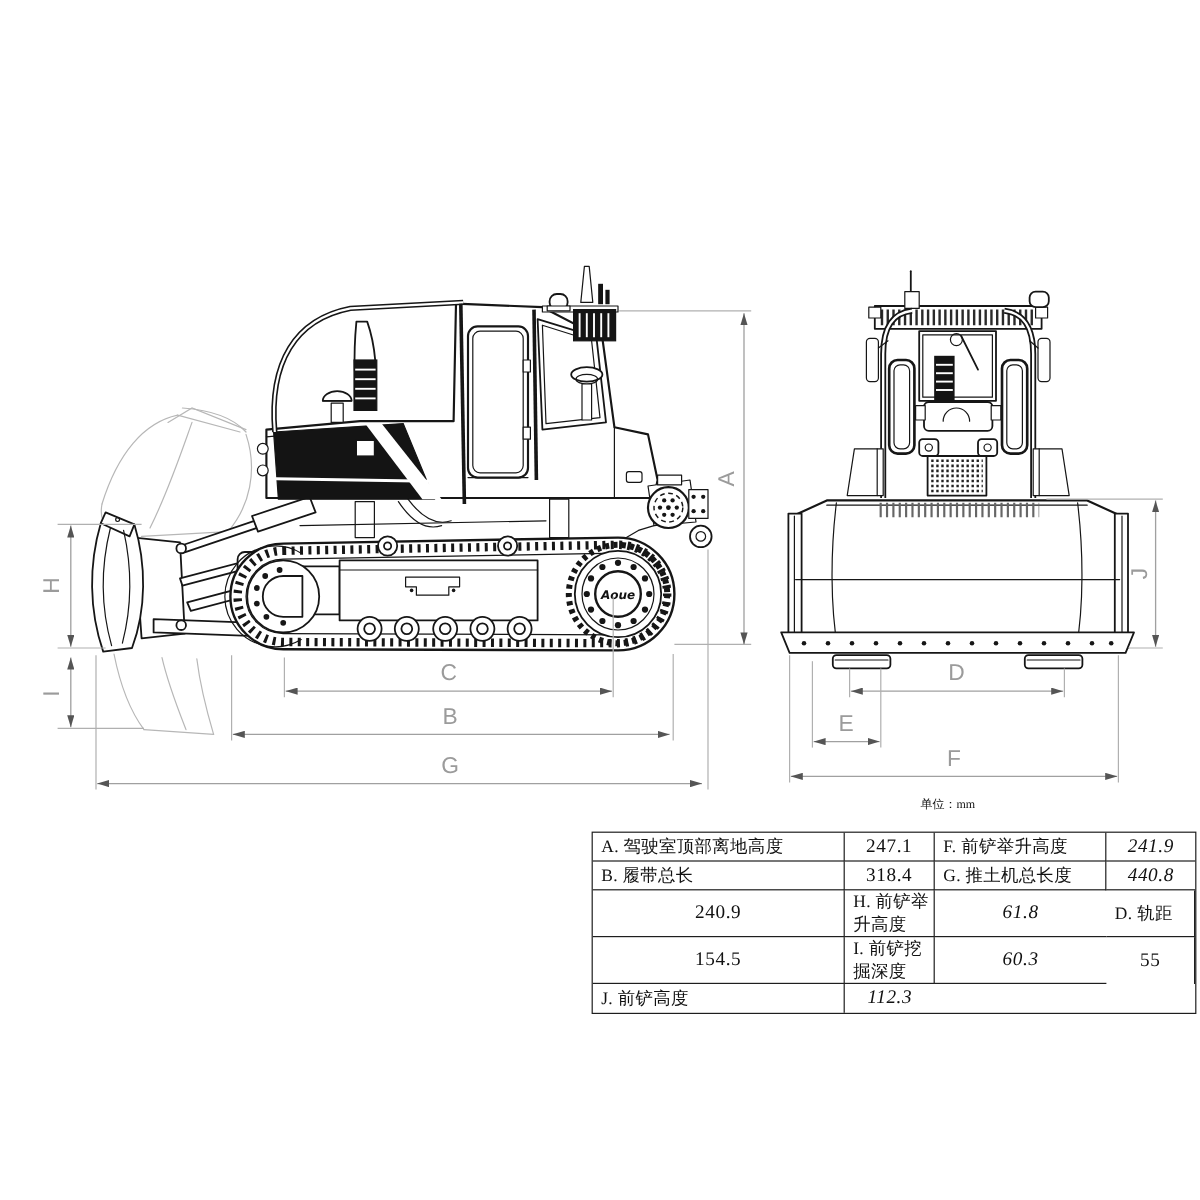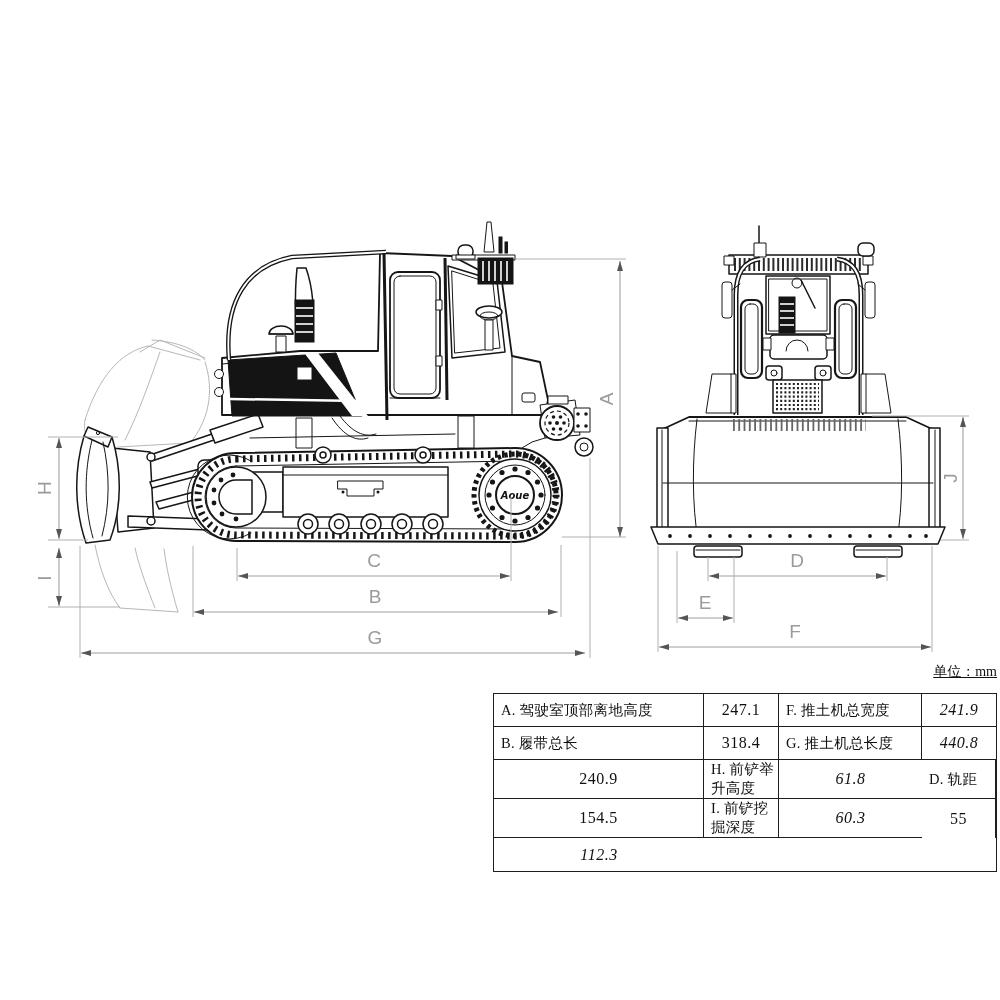--- a/index.html
+++ b/index.html
@@ -10,23 +10,23 @@
   .ext-line{stroke:#b0b0b0;stroke-width:1;fill:none;}
   .dim-label{font-family:"Liberation Sans",sans-serif;font-size:19px;fill:#9b9b9b;
              text-anchor:middle;}
   .ink{stroke:#161616;fill:none;stroke-width:1.5;stroke-linejoin:round;stroke-linecap:round;}
   .ink-f{stroke:#161616;fill:#fff;stroke-width:1.5;stroke-linejoin:round;}
   .thin{stroke-width:1;}
   .ghost{stroke:#b7b7b7;stroke-width:1;fill:none;stroke-linecap:round;}
   .dark{fill:#141414;stroke:#141414;}
   .hub-text{font-family:"DejaVu Sans",sans-serif;font-size:10px;font-weight:bold;
             fill:#111;text-anchor:middle;font-style:italic;}
-  .unit{position:absolute;right:3px;top:663px;width:230px;text-align:right;
-        font-family:"Liberation Serif","DejaVu Serif",serif;font-size:14px;color:#111;text-decoration:underline;}
-  .spec{position:absolute;left:493px;top:693px;width:504px;height:179px;
+  .unit{position:absolute;right:3px;top:663px;width:230px;
+        font-family:"Liberation Serif","DejaVu Serif",serif;font-size:10px;color:#111;}
+  .spec{position:absolute;left:493px;top:693px;width:504px;height:152px;
         border:1.8px solid #1e1e1e;box-sizing:border-box;display:grid;
         grid-template-columns:210px 75px 143px 1fr;grid-template-rows:repeat(5,1fr);
         background:#fff;font-family:"Liberation Serif","DejaVu Serif",serif;color:#111;}
   .spec .c{border-right:1.4px solid #1e1e1e;border-bottom:1.4px solid #1e1e1e;
         display:flex;align-items:center;box-sizing:border-box;}
   .spec .lab{font-size:14.5px;padding-left:7px;letter-spacing:.3px;}
   .spec .val{font-size:16px;justify-content:center;letter-spacing:.5px;}
   .spec .last-col{border-right:none;font-style:italic;}
   .spec .last-row{border-bottom:none;}
   .logo{position:absolute;left:2px;top:770px;width:230px;height:100px;}
@@ -408,35 +408,36 @@
       <text class="dim-label" x="795" y="638">F</text>
     </g>
   </g>
 </svg>
 
 <div class="unit">单位：mm</div>
 
 <div class="spec">
   <div class="c lab">A. 驾驶室顶部离地高度</div>
   <div class="c val">247.1</div>
-  <div class="c lab">F. 推土机总宽度</div>
+  <div class="c lab">F. 前铲举升高度</div>
   <div class="c val last-col">241.9</div>
 
   <div class="c lab">B. 履带总长</div>
   <div class="c val">318.4</div>
   <div class="c lab">G. 推土机总长度</div>
   <div class="c val last-col">440.8</div>
 
   <div class="c val">240.9</div>
   <div class="c lab">H. 前铲举升高度</div>
   <div class="c val last-col">61.8</div>
 
   <div class="c lab">D. 轨距</div>
   <div class="c val">154.5</div>
   <div class="c lab">I. 前铲挖掘深度</div>
   <div class="c val last-col">60.3</div>
 
   <div class="c val last-row">55</div>
+  <div class="c lab last-row">J. 前铲高度</div>
   <div class="c val last-col last-row">112.3</div>
 </div>
 
 
 </div>
 
 </body></html>

